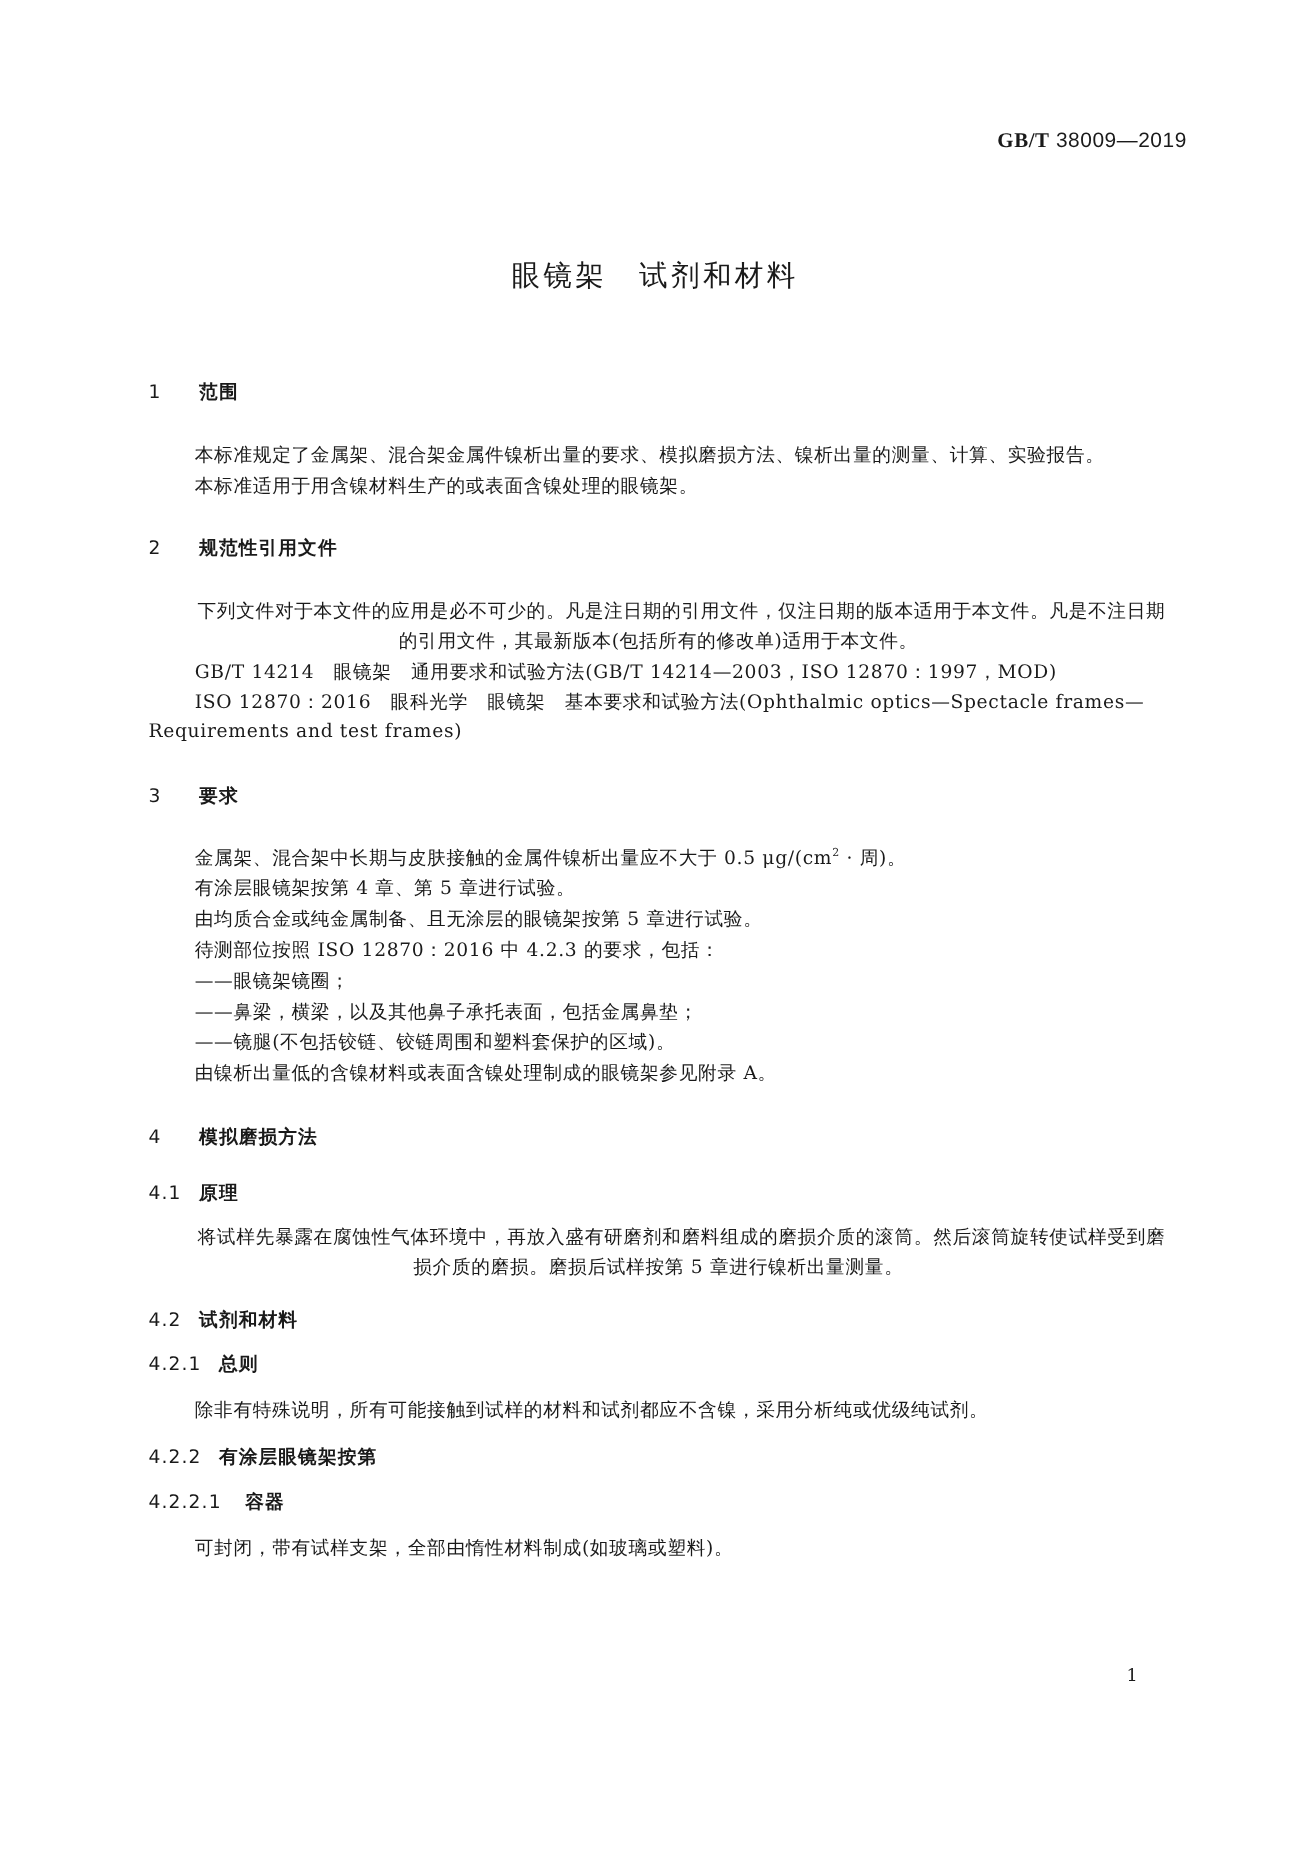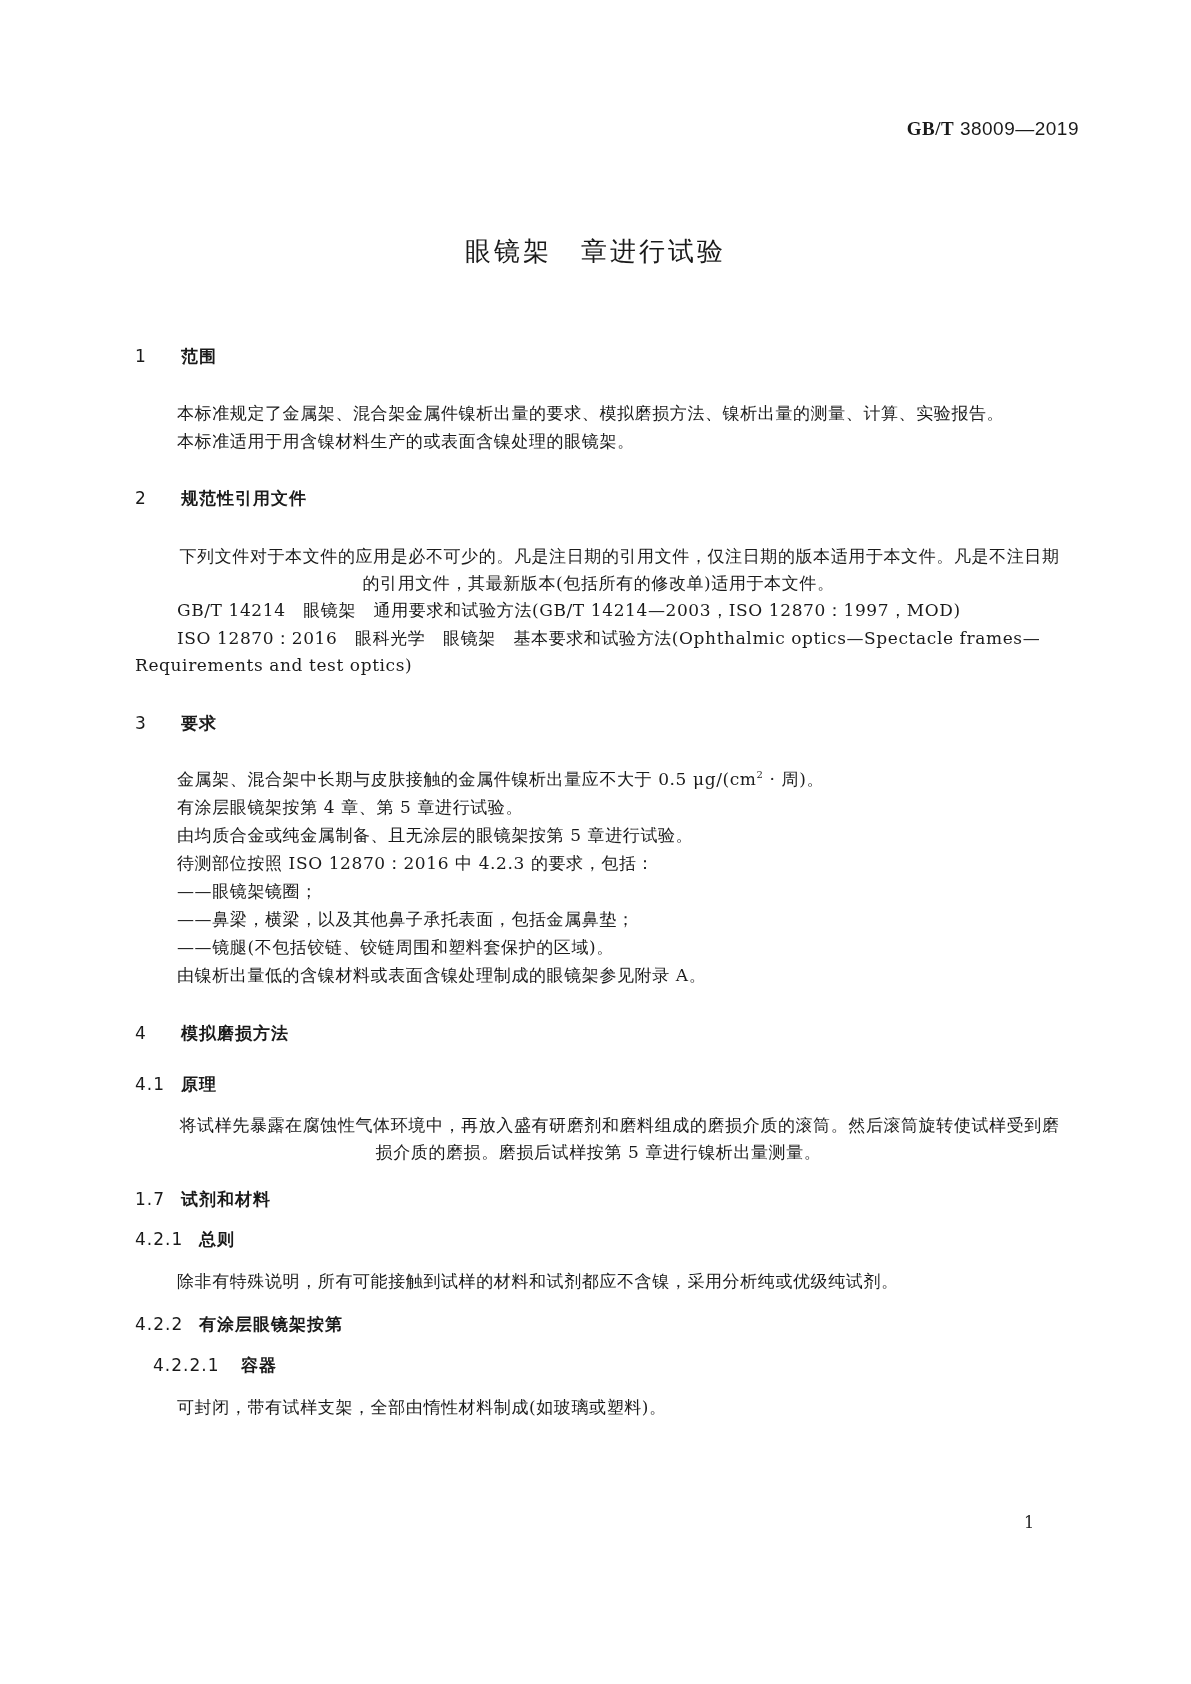--- a/index.html
+++ b/index.html
@@ -20,56 +20,56 @@
       font-size: 26px; line-height: 46px; letter-spacing: 3px;
     }
     .h {
       position: absolute; left: 135px;
       font-family: "DejaVu Sans", "Liberation Sans", sans-serif;
       font-size: 17px; font-weight: bold; letter-spacing: 1px;
     }
     .h .num { display: inline-block; min-width: 28px; font-weight: normal; }
     .h .num.w2 { min-width: 46px; }
     .h .num.w3 { min-width: 64px; }
-    .h .num.w4 { min-width: 88px; margin-left: 18px; }
+    .h .num.w4 { min-width: 88px; }
     .p {
       position: absolute; left: 135px; width: 927px;
       font-size: 17px; line-height: 27px; letter-spacing: 0.6px; text-align: center;
     }
     .p.indent { text-indent: 42px; }
     .line { position: absolute; left: 177px; font-size: 17px; letter-spacing: 0.6px; white-space: nowrap; }
     .line.flush { left: 135px; }
     sup { font-size: 10px; }
     .page-num { position: absolute; top: 1513px; left: 1024px; font-size: 16px; }
   </style>
 </head>
 <body>
 
 <div class="std-code">
   <span class="gb">GB/T</span>
   <span>38009—2019</span>
 </div>
 
 <div class="title">
-  <div>眼镜架　章进行试验</div>
+  <div>眼镜架　试剂和材料</div>
 </div>
 
 <div class="h" style="top:345px">
   <span class="num w2">1</span><span>范围</span>
 </div>
 <div class="line" style="top:402px">本标准规定了金属架、混合架金属件镍析出量的要求、模拟磨损方法、镍析出量的测量、计算、实验报告。</div>
 <div class="line" style="top:430px">本标准适用于用含镍材料生产的或表面含镍处理的眼镜架。</div>
 
 <div class="h" style="top:487px">
   <span class="num w2">2</span><span>规范性引用文件</span>
 </div>
 <div class="p indent" style="top:543px">下列文件对于本文件的应用是必不可少的。凡是注日期的引用文件，仅注日期的版本适用于本文件。凡是不注日期的引用文件，其最新版本(包括所有的修改单)适用于本文件。</div>
 <div class="line" style="top:599px">GB/T 14214　眼镜架　通用要求和试验方法(GB/T 14214—2003，ISO 12870：1997，MOD)</div>
 <div class="line" style="top:627px">ISO 12870：2016　眼科光学　眼镜架　基本要求和试验方法(Ophthalmic optics—Spectacle frames—</div>
-<div class="line flush" style="top:655px">Requirements and test optics)</div>
+<div class="line flush" style="top:655px">Requirements and test frames)</div>
 
 <div class="h" style="top:712px">
   <span class="num w2">3</span><span>要求</span>
 </div>
 <div class="line" style="top:768px">
   <span>金属架、混合架中长期与皮肤接触的金属件镍析出量应不大于 0.5 μg/(cm</span><sup>2</sup><span> · 周)。</span>
 </div>
 <div class="line" style="top:796px">有涂层眼镜架按第 4 章、第 5 章进行试验。</div>
 <div class="line" style="top:824px">由均质合金或纯金属制备、且无涂层的眼镜架按第 5 章进行试验。</div>
 <div class="line" style="top:852px">待测部位按照 ISO 12870：2016 中 4.2.3 的要求，包括：</div>
@@ -80,21 +80,21 @@
 
 <div class="h" style="top:1022px">
   <span class="num w2">4</span><span>模拟磨损方法</span>
 </div>
 <div class="h" style="top:1073px">
   <span class="num w2">4.1</span><span>原理</span>
 </div>
 <div class="p indent" style="top:1112px">将试样先暴露在腐蚀性气体环境中，再放入盛有研磨剂和磨料组成的磨损介质的滚筒。然后滚筒旋转使试样受到磨损介质的磨损。磨损后试样按第 5 章进行镍析出量测量。</div>
 
 <div class="h" style="top:1188px">
-  <span class="num w2">1.7</span><span>试剂和材料</span>
+  <span class="num w2">4.2</span><span>试剂和材料</span>
 </div>
 <div class="h" style="top:1228px">
   <span class="num w3">4.2.1</span><span>总则</span>
 </div>
 <div class="line" style="top:1270px">除非有特殊说明，所有可能接触到试样的材料和试剂都应不含镍，采用分析纯或优级纯试剂。</div>
 
 <div class="h" style="top:1313px">
   <span class="num w3">4.2.2</span><span>有涂层眼镜架按第</span>
 </div>
 <div class="h" style="top:1354px">

